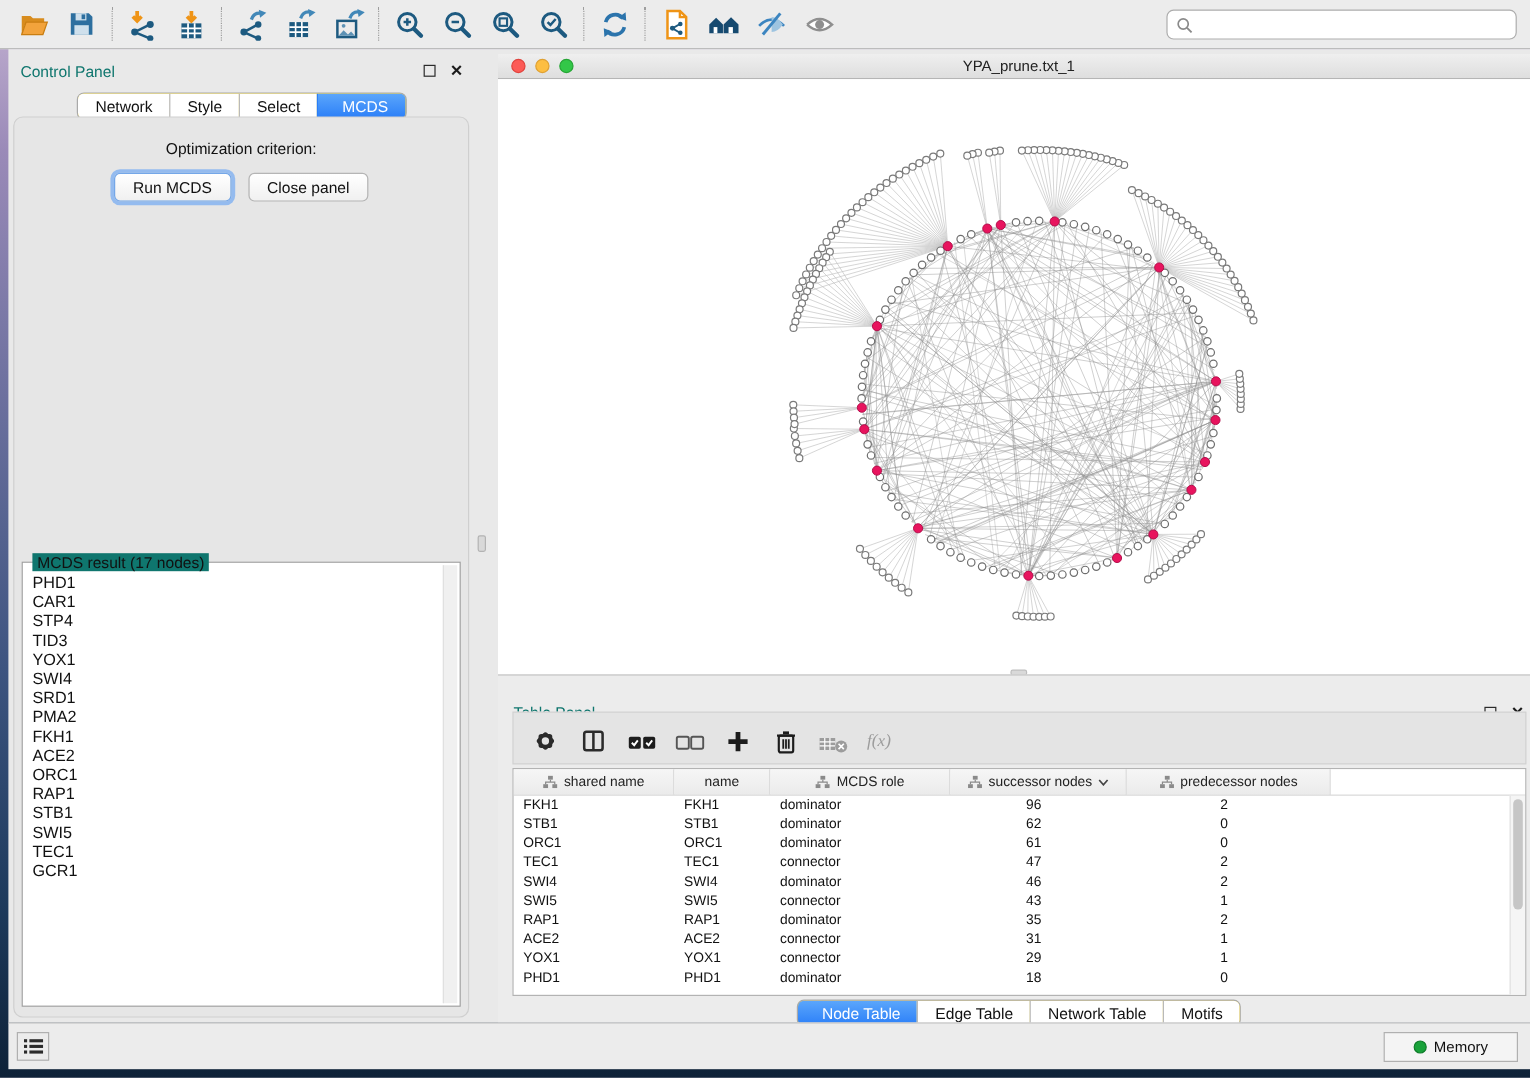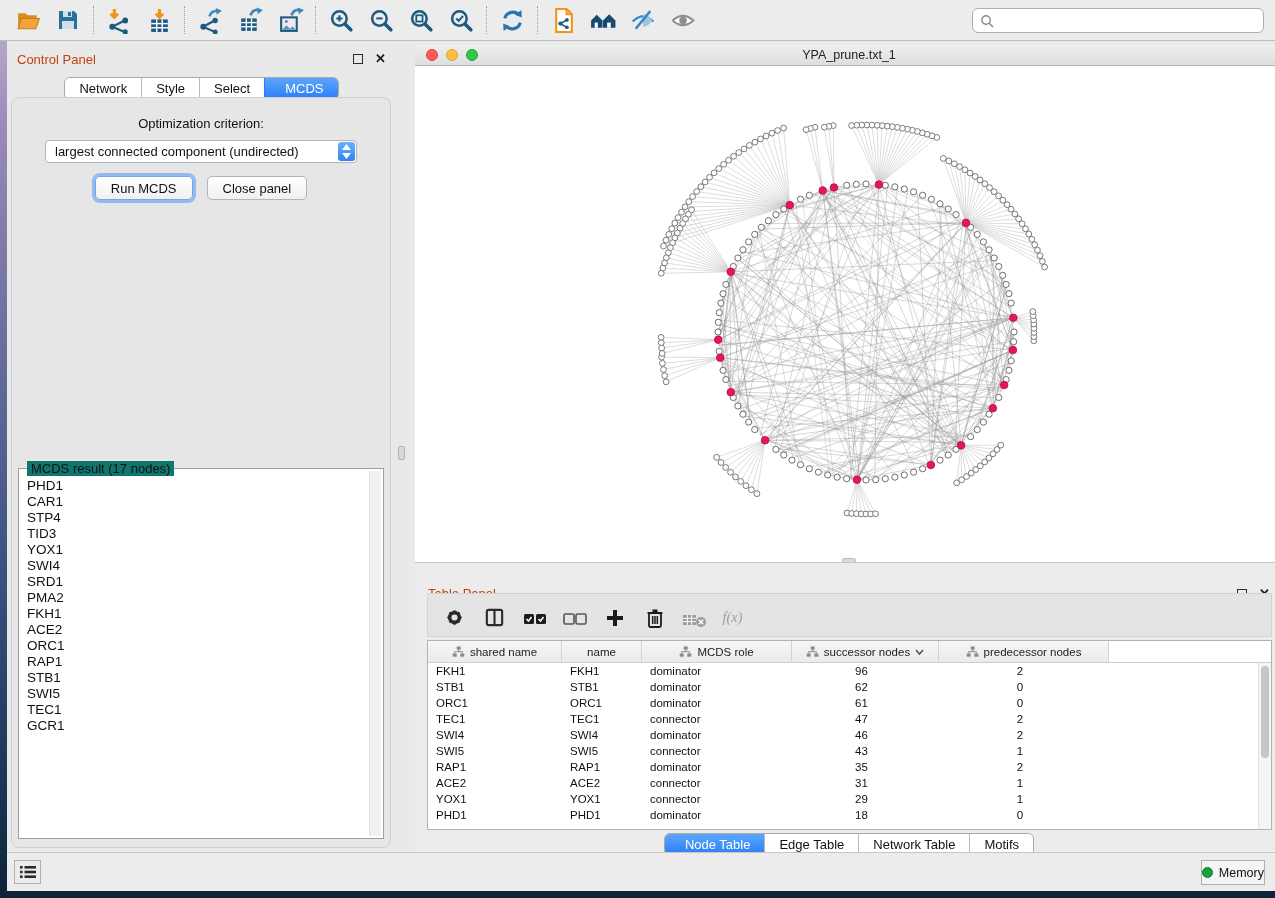--- a/index.html
+++ b/index.html
@@ -13,21 +13,21 @@
   .tb-btn { width:40px; height:34px; display:flex; align-items:center; justify-content:center; }
   .tb-sep { height:28px; border-left:1px dotted #9e9e9e; margin:0 5px; }
   .search-wrap { position:absolute; right:11px; top:8px; width:292px; height:25px;
     background:#fff; border:1px solid #adadad; border-radius:6px; display:flex; align-items:center; padding:0 7px; }
   .search-wrap input { border:none; outline:none; flex:1; font-size:12px; background:transparent; margin-left:5px; }
   
   .app { position:absolute; left:7px; top:41px; width:1268px; height:811px; background:#e9e9e9; }
   
   .control-panel { position:absolute; left:0; top:0; width:389px; height:811px; padding-top:8px; }
   .panel-header { height:20px; display:flex; align-items:center; padding:0 10px; }
-  .panel-title { font-size:13px; color:#c2410c; }
+  .panel-title { font-size:13px; color:#0f766e; }
   .panel-header .spacer { flex:1; }
   .float-ic { width:10px; height:10px; border:1.6px solid #2b2b2b; margin-right:12px; }
   .close-ic { font-size:13px; font-weight:bold; color:#1a1a1a; line-height:10px; }
   .seg-strip { display:flex; justify-content:center; margin-top:8px; }
   .segmented { display:inline-flex; border:1px solid #a9a9a9; border-radius:6px; overflow:hidden; background:#fde047; }
   .seg-tab { padding:3px 14px; font-size:13px; color:#111; border-left:1px solid #b9b9b9; cursor:default; background:#fff; }
   .seg-tab:first-child { border-left:none; }
   .seg-tab.active { background:linear-gradient(#5ba6fb,#2a7ef8); color:#fff; border-left-color:#2a7ef8;padding-left:20px; }
   .tab-content { position:absolute; left:4px; right:5px; top:56px; bottom:4px;
     border:1px solid #cfcfcf; border-radius:8px; background:#e6e6e6; }
@@ -81,21 +81,21 @@
   .td { font-size:11.5px; color:#111; line-height:16px; white-space:nowrap; overflow:hidden; }
   .td.l { padding-left:8px; } .td.r { text-align:center; padding-right:8px; }
   .tbl-vscroll { position:absolute; right:0; top:22px; bottom:0; width:13px; background:#f5f5f5; border-left:1px solid #e2e2e2; }
   .tbl-vscroll .thumb { position:absolute; left:2px; top:3px; width:8px; height:92px; background:#c6c6c6; border-radius:4px; }
   .bottom-tabs { position:absolute; left:0; right:0; top:270px; display:flex; justify-content:center; }
   
   .status-bar { position:absolute; left:7px; top:852px; width:1268px; height:39px; background:#ececec; border-top:1px solid #c6c6c6; }
   .list-btn { position:absolute; left:7px; top:7px; width:27px; height:24px; background:#ececec;
     border:1px solid #b0b0b0; display:flex; align-items:center; justify-content:center; }
   .memory-btn { position:absolute; right:10px; top:7px; height:25px; background:#f4f4f4; border:1px solid #b0b0b0;
-    display:flex; align-items:center; gap:6px; padding:0 0; font-size:12.5px; color:#111; }
+    display:flex; align-items:center; gap:6px; padding:0 24px; font-size:12.5px; color:#111; }
   .memory-dot { width:11px; height:11px; border-radius:50%; background:#19a23a; border:1px solid #0f7d2a; }
 </style>
 </head>
 <body>
 
 <div class="toolbar">
   <div class="tb-btn">
     <svg width="27" height="27" viewBox="0 0 26 26">
         <path d="M3 21 V6 h7 l2 2 h9 v4 H6 z" fill="#d88c1e"></path>
         <path d="M3 21 L6.5 11 h17 l-3.5 10 z" fill="#f2a33c" stroke="#c97e12" stroke-width="1"></path>
@@ -264,31 +264,20 @@
     <div class="seg-strip">
       <div class="segmented" id="ctl-tabs">
           <div class="seg-tab">Network</div>
           <div class="seg-tab">Style</div>
           <div class="seg-tab">Select</div>
           <div class="seg-tab active">MCDS</div>
         </div>
     </div>
     <div class="tab-content">
       <div class="opt-label">Optimization criterion:</div>
-      <div class="select-box">
-        <div class="val">largest connected component (undirected)</div>
-        <div class="select-stepper">
-          <svg width="9" height="7" viewBox="0 0 9 7">
-              <path d="M4.5 0 L9 6 H0 z" fill="#fff"></path>
-            </svg>
-          <svg width="9" height="7" viewBox="0 0 9 7">
-              <path d="M4.5 7 L0 1 H9 z" fill="#fff"></path>
-            </svg>
-        </div>
-      </div>
       <div class="btn-row">
         <button class="btn focus-ring">Run MCDS</button>
         <button class="btn">Close panel</button>
       </div>
       <div class="mcds-box">
         <div class="mcds-legend">MCDS result (17 nodes)</div>
         <div class="mcds-list" id="mcds-list">
             <div>PHD1</div>
             <div>CAR1</div>
             <div>STP4</div>

